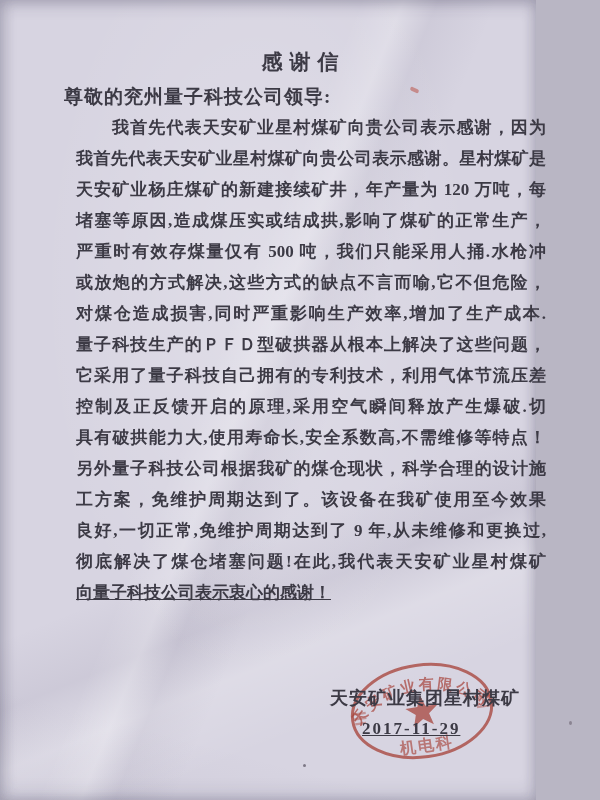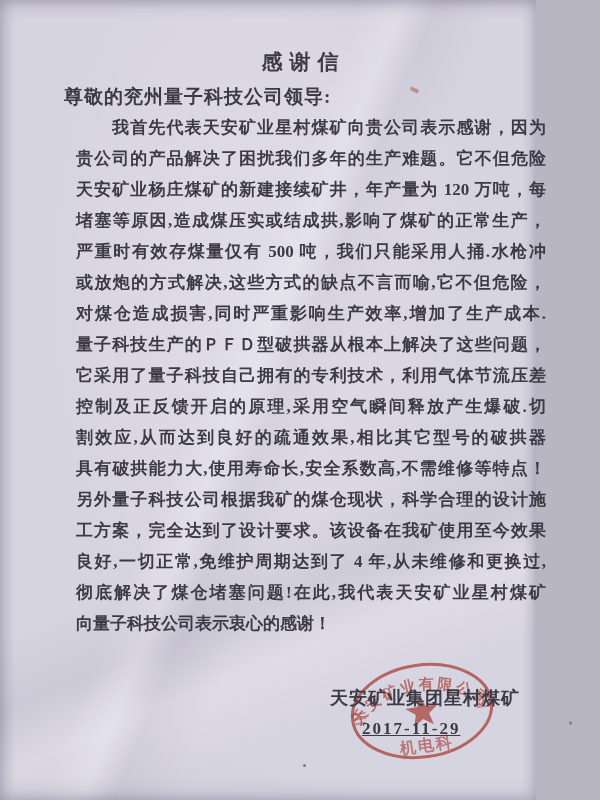--- a/index.html
+++ b/index.html
@@ -34,21 +34,21 @@
   }
   .body-block{
     position:absolute;left:76px;top:112px;width:470px;
   }
   .line{
     height:31px;line-height:31px;font-size:17px;font-weight:bold;
     white-space:normal;
     text-align:justify;text-align-last:justify;
   }
   .line.indent{text-indent:36px;}
-  .line.short{text-align-last:left;}
+  .line.short{text-align-last:left;text-decoration:underline;}
   .signature{
     position:absolute;left:330px;top:686px;
     font-size:18px;font-weight:bold;letter-spacing:1px;z-index:3;
   }
   .date{
     position:absolute;left:362px;top:719px;
     font-size:17px;font-weight:bold;letter-spacing:2px;z-index:3;text-decoration:underline;
   }
   .stamp{
     position:absolute;left:347px;top:659px;width:150px;height:104px;
@@ -67,34 +67,33 @@
 <body>
 
 <div class="paper">
 
   <div class="title">感谢信</div>
 
   <div class="salutation">尊敬的兖州量子科技公司领导:</div>
 
   <div class="body-block">
     <div class="line indent">我首先代表天安矿业星村煤矿向贵公司表示感谢，因为</div>
-    <div class="line">贵公司的产品解决了困扰我们多年的生产难题。它不但危险</div>
+    <div class="line">我首先代表天安矿业星村煤矿向贵公司表示感谢。星村煤矿是</div>
     <div class="line">天安矿业杨庄煤矿的新建接续矿井，年产量为 120 万吨，每</div>
     <div class="line">堵塞等原因,造成煤压实或结成拱,影响了煤矿的正常生产，</div>
     <div class="line">严重时有效存煤量仅有 500 吨，我们只能采用人捅.水枪冲</div>
     <div class="line">或放炮的方式解决,这些方式的缺点不言而喻,它不但危险，</div>
     <div class="line">对煤仓造成损害,同时严重影响生产效率,增加了生产成本.</div>
     <div class="line">量子科技生产的ＰＦＤ型破拱器从根本上解决了这些问题，</div>
     <div class="line">它采用了量子科技自己拥有的专利技术，利用气体节流压差</div>
     <div class="line">控制及正反馈开启的原理,采用空气瞬间释放产生爆破.切</div>
-    <div class="line">割效应,从而达到良好的疏通效果,相比其它型号的破拱器</div>
     <div class="line">具有破拱能力大,使用寿命长,安全系数高,不需维修等特点！</div>
     <div class="line">另外量子科技公司根据我矿的煤仓现状，科学合理的设计施</div>
-    <div class="line">工方案，完全达到了设计要求。该设备在我矿使用至今效果</div>
-    <div class="line">良好,一切正常,免维护周期达到了 4 年,从未维修和更换过,</div>
+    <div class="line">工方案，免维护周期达到了。该设备在我矿使用至今效果</div>
+    <div class="line">良好,一切正常,免维护周期达到了 9 年,从未维修和更换过,</div>
     <div class="line">彻底解决了煤仓堵塞问题!在此,我代表天安矿业星村煤矿</div>
     <div class="line short">向量子科技公司表示衷心的感谢！</div>
   </div>
 
   <div class="signature">天安矿业集团星村煤矿</div>
 
   <div class="date">2017-11-29</div>
 
   <svg class="stamp" viewBox="0 0 150 104" xmlns="http://www.w3.org/2000/svg">
 

